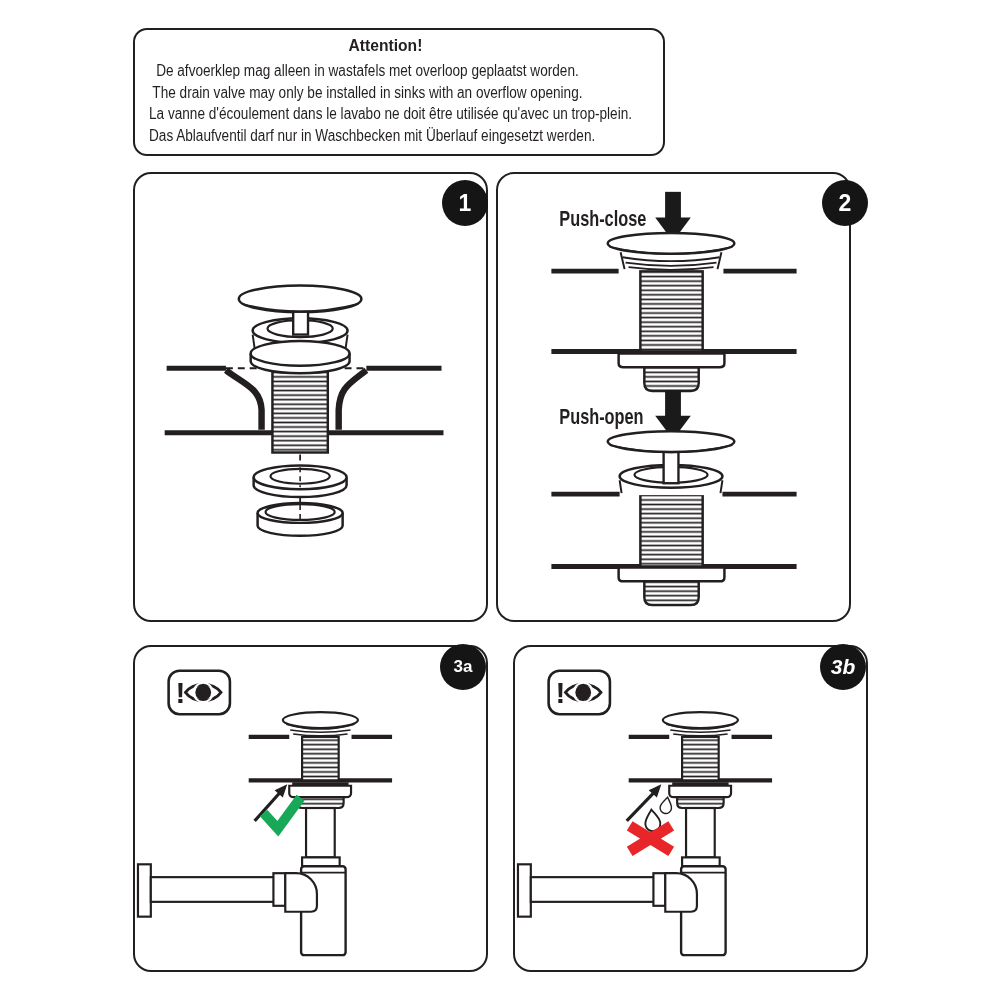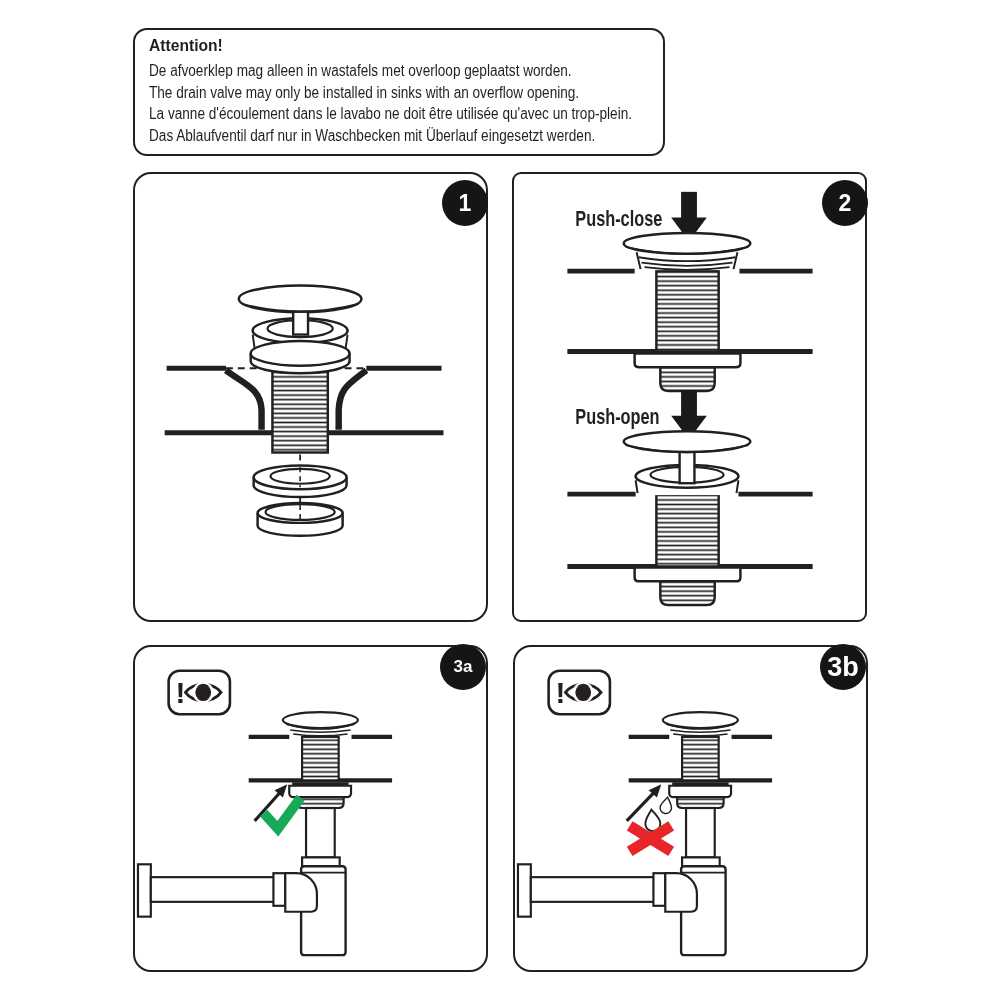--- a/index.html
+++ b/index.html
@@ -1,38 +1,38 @@
 <!DOCTYPE html>
 <html><head>
 <meta charset="utf-8">
 <style>
   html,body{margin:0;padding:0;}
   body{width:1000px;height:1000px;background:#ffffff;position:relative;
        font-family:"Liberation Sans",sans-serif;color:#231f20;}
   .attention{position:absolute;left:133px;top:28px;width:532px;height:128px;
              border:2.6px solid #231f20;border-radius:14px;box-sizing:border-box;
-             background:#fff;padding:6px 0 0 14px;}
+             background:#fff;padding:6px 0 0 14px;text-align:center;}
   .attention .title{font-size:17px;font-weight:bold;transform:scaleX(.92);
                     transform-origin:0 50%;margin-bottom:4px;white-space:nowrap;}
   .attention .tl{font-size:16px;line-height:21.5px;white-space:nowrap;
                  transform:scaleX(.85);transform-origin:0 50%;}
   .panel{position:absolute;border:2.6px solid #231f20;border-radius:18px;
          background:#fff;box-sizing:border-box;}
   #panel1{left:133px;top:172px;width:355px;height:450px;}
-  #panel2{left:512px;top:172px;width:355px;height:450px;border-radius:9px;}
+  #panel2{left:496px;top:172px;width:355px;height:450px;}
   #panel3a{left:133px;top:645px;width:355px;height:327px;}
   #panel3b{left:513px;top:645px;width:355px;height:327px;}
   .panel svg{position:absolute;left:0;top:0;width:100%;height:100%;}
   .badge{position:absolute;width:46px;height:46px;border-radius:50%;
          background:#151515;color:#fff;display:flex;align-items:center;
          justify-content:center;font-weight:bold;font-size:23px;z-index:5;}
   #badge1{left:442px;top:180px;}
   #badge2{left:822px;top:180px;}
   #badge3a{left:440px;top:644px;font-size:17px;}
-  #badge3b{left:820px;top:644px;font-size:27px;}
+  #badge3b{left:820px;top:644px;font-size:21px;font-style:italic;}
   .defs{position:absolute;width:0;height:0;}
   text{font-family:"Liberation Sans",sans-serif;}
 </style>
 </head>
 <body>
 
 <svg class="defs">
   <defs>
     <pattern id="threads" patternUnits="userSpaceOnUse" width="8" height="4.6">
       <path d="M0,2.3 H8" stroke="#231f20" stroke-width="1.7" fill="none"></path>

